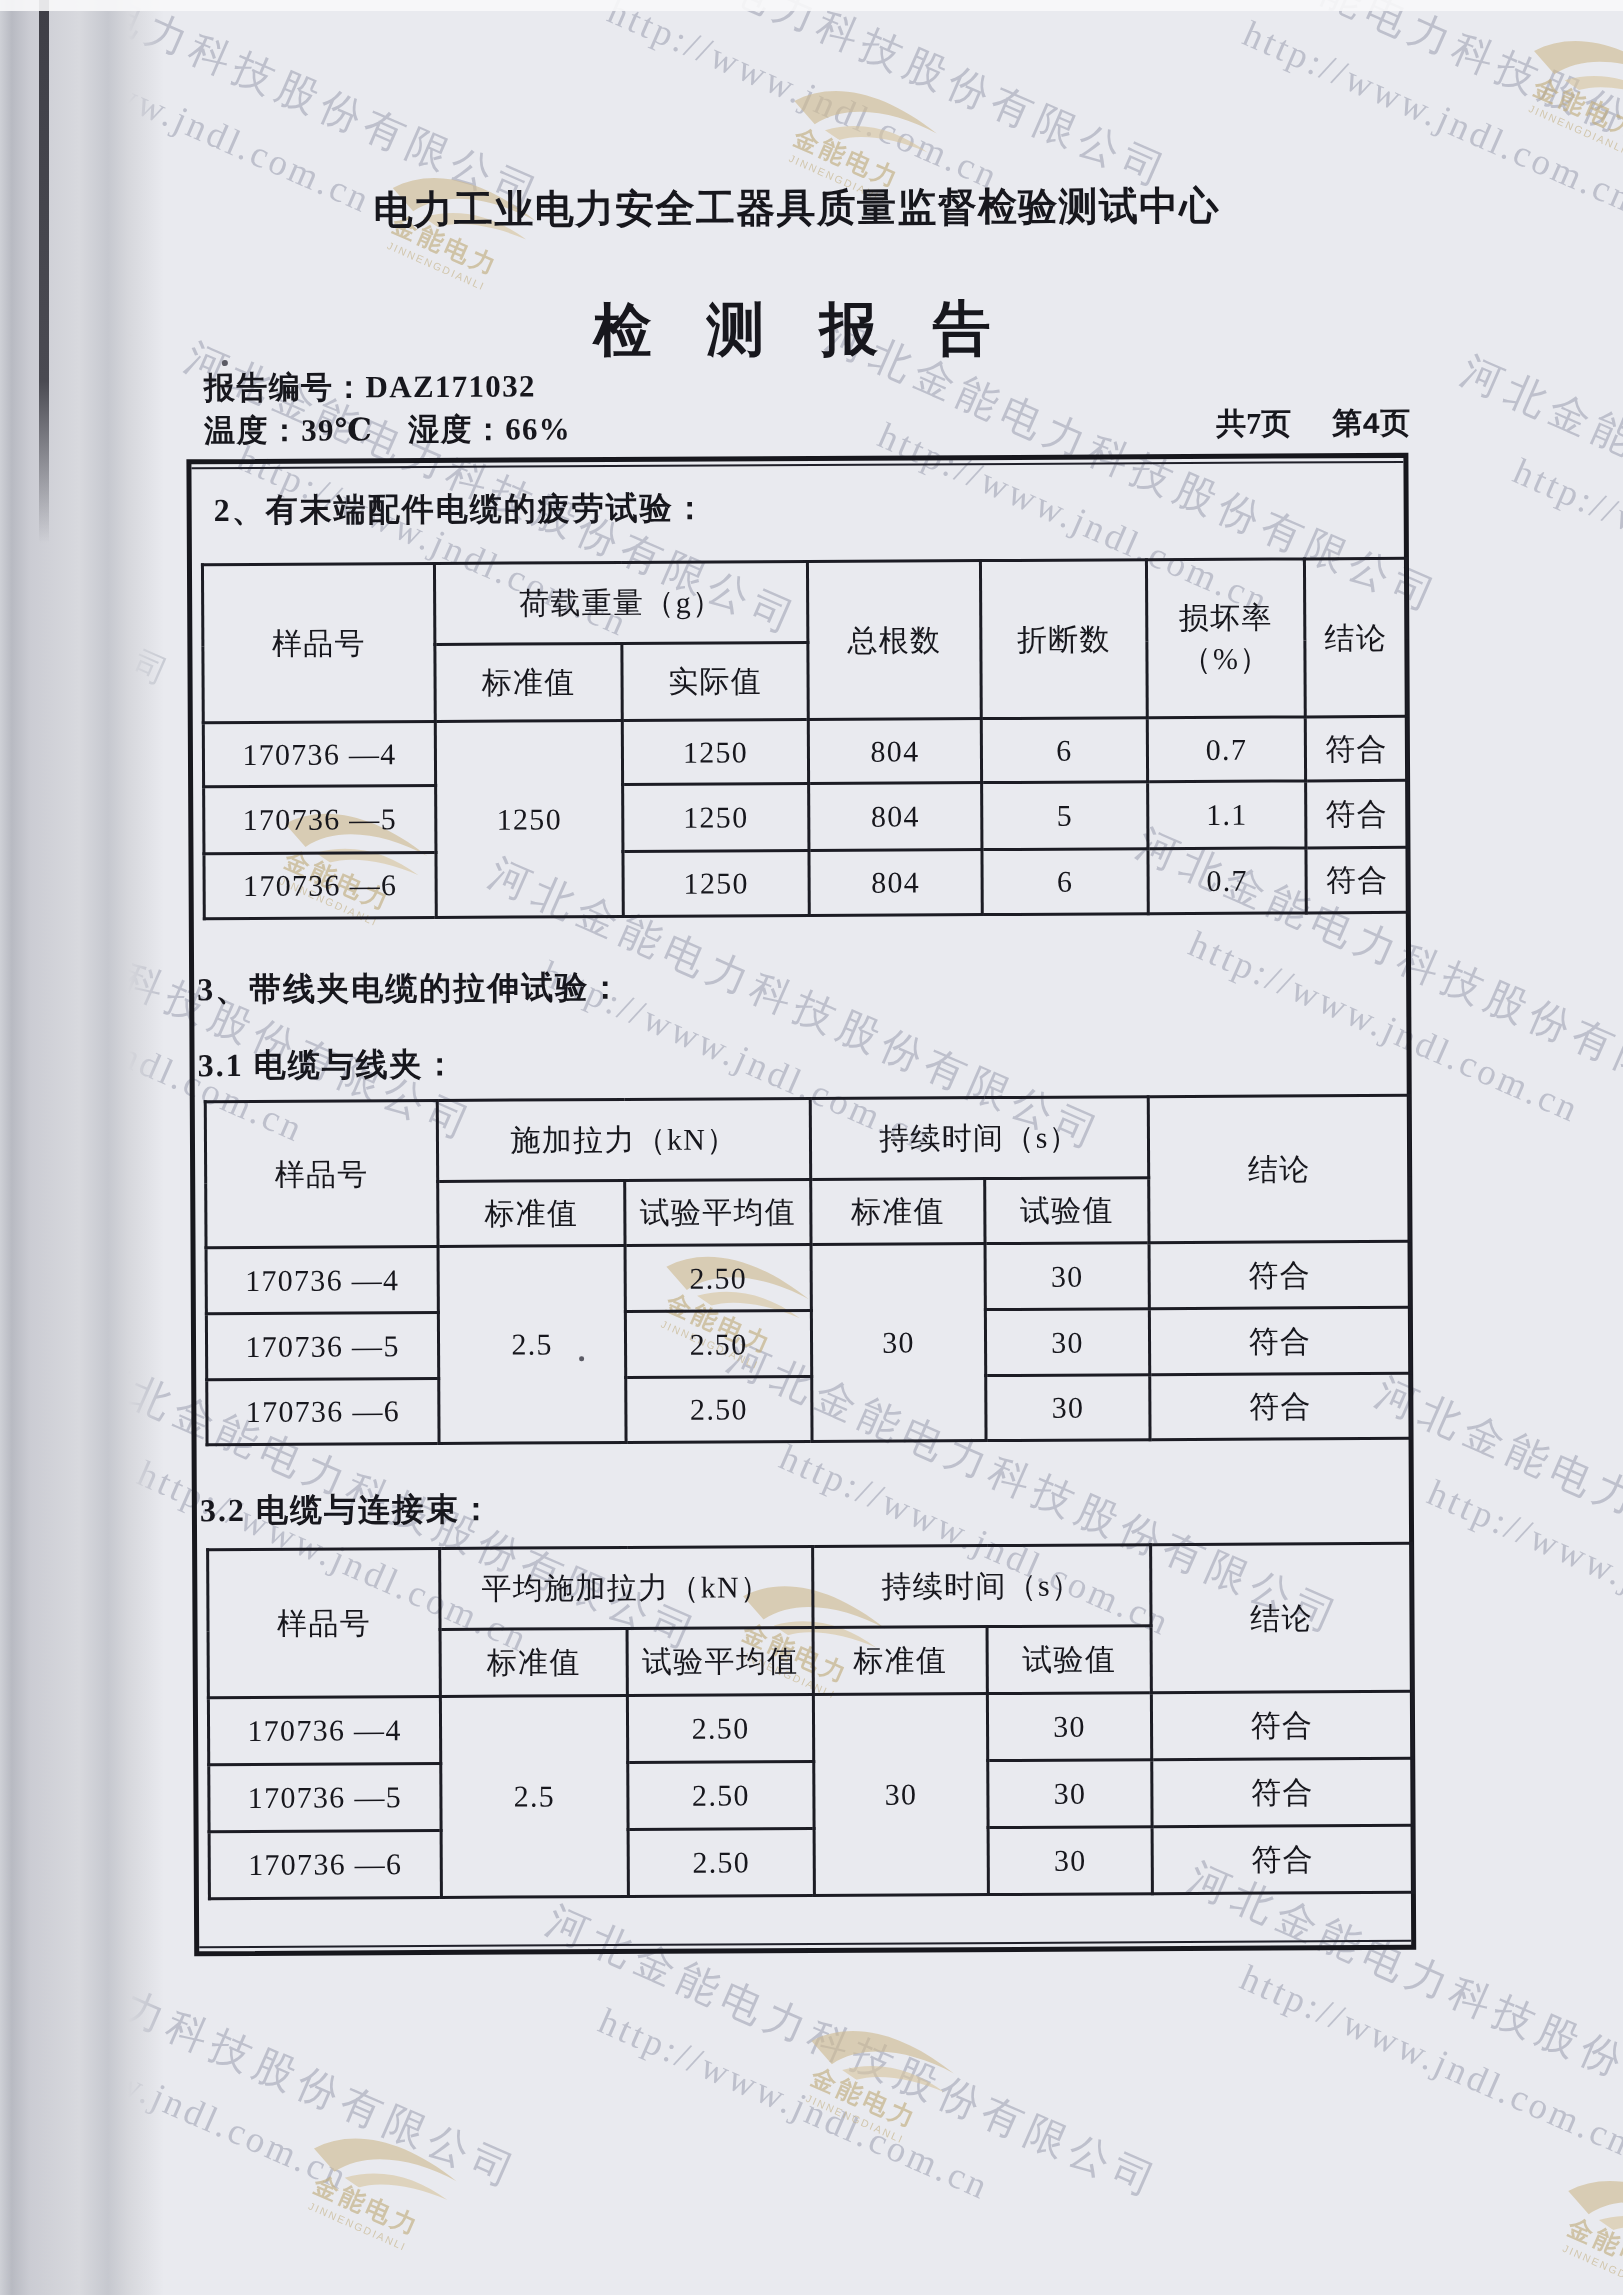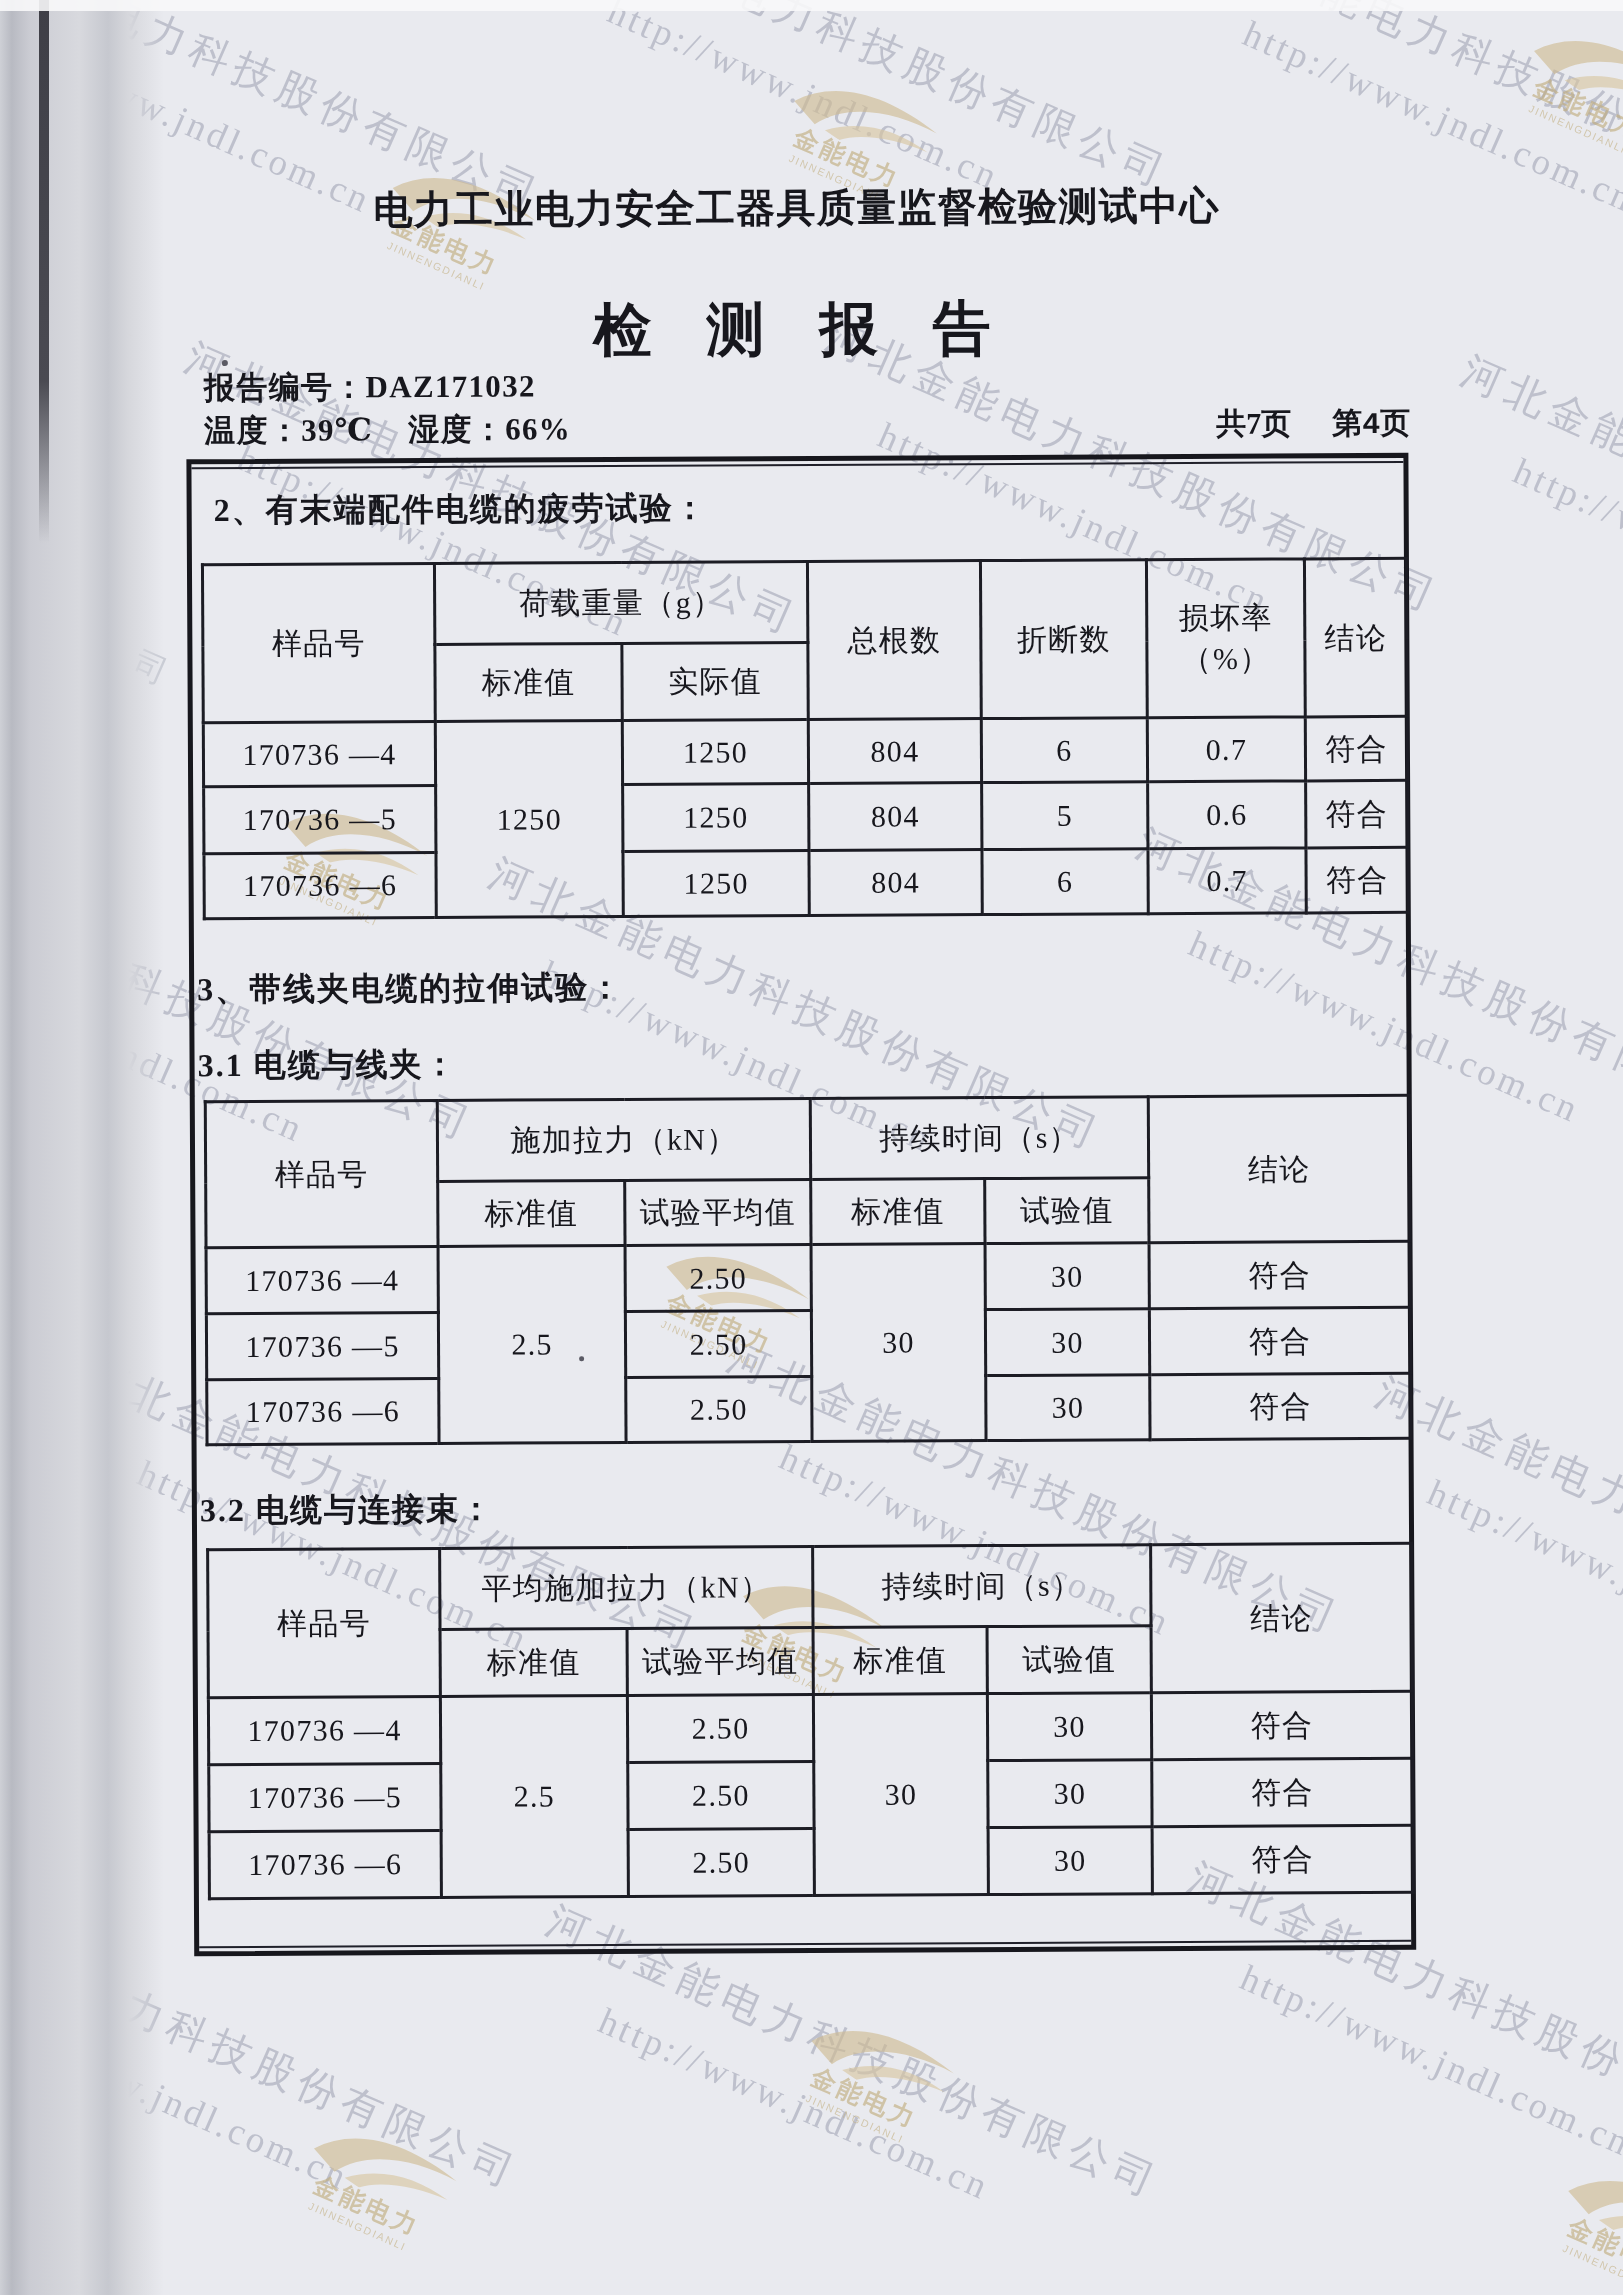--- a/index.html
+++ b/index.html
@@ -237,21 +237,21 @@
           <td>804</td>
           <td>6</td>
           <td>0.7</td>
           <td>符合</td>
         </tr>
         <tr style="height:67px">
           <td class="sample">170736 —5</td>
           <td>1250</td>
           <td>804</td>
           <td>5</td>
-          <td>0.6</td>
+          <td>1.1</td>
           <td>符合</td>
         </tr>
         <tr style="height:65px">
           <td class="sample">170736 —6</td>
           <td>1250</td>
           <td>804</td>
           <td>6</td>
           <td>0.7</td>
           <td>符合</td>
         </tr>

